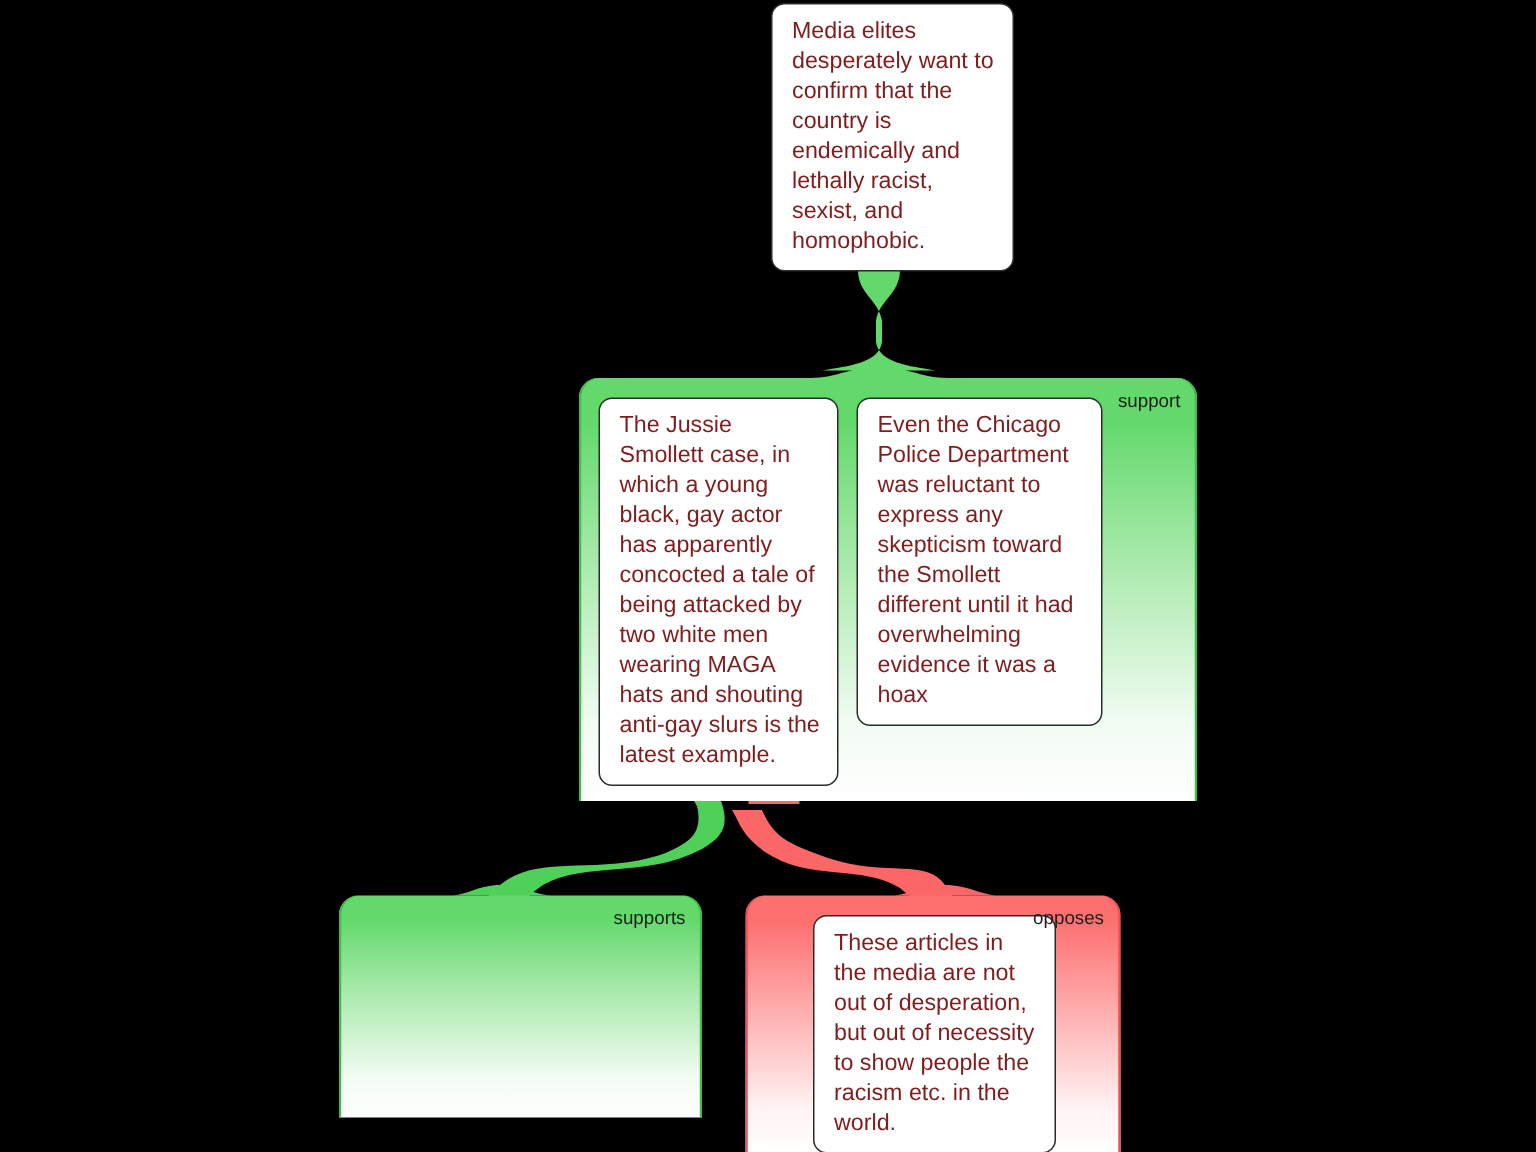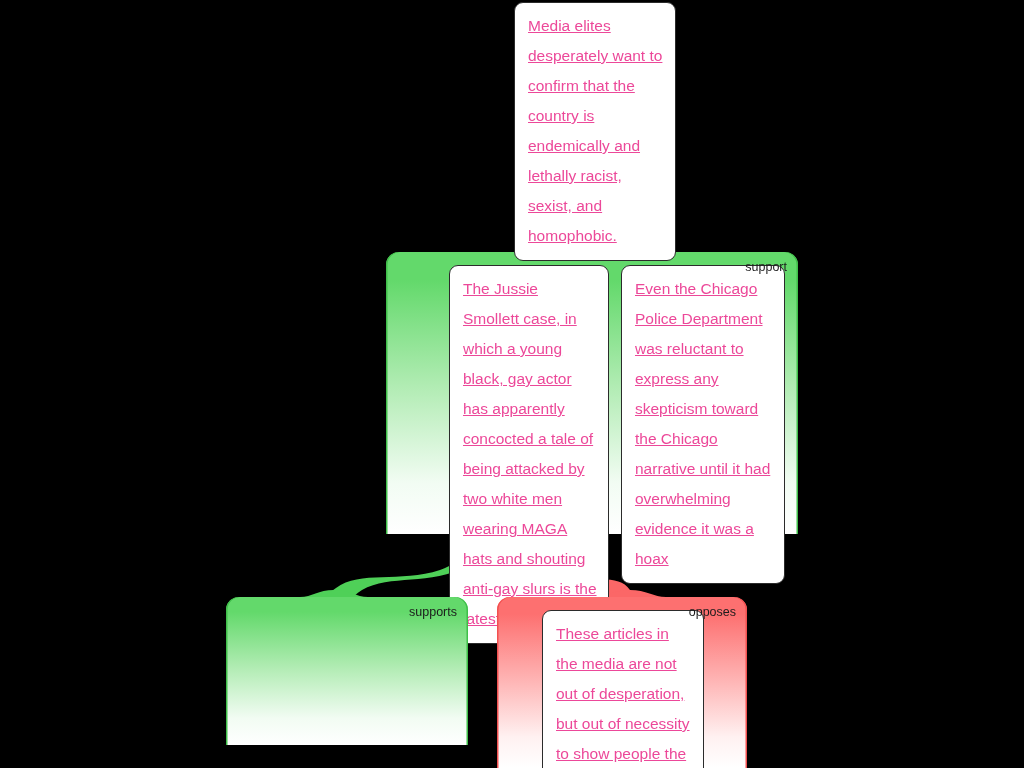--- a/index.html
+++ b/index.html
@@ -30,24 +30,23 @@
 
   
   .card {
     position: absolute;
     z-index: 3;
     background: #ffffff;
     border: 1px solid #2b2b2b;
     border-radius: 9px;
     padding: 8px 11px 9px 13px;
     font-size: 15.5px;
-    line-height: 30px;
-    color: #ec4899;
+    line-height: 20px;
+    color: #7f1d1d;
     white-space: pre-line;
-    text-decoration: underline;
   }
 
   
   .group {
     position: absolute;
     z-index: 2;
     border-radius: 13px 13px 0 0;
     padding: 13px 13px 0 13px;
     display: flex;
     flex-direction: row;
@@ -80,21 +79,21 @@
     position: static;
     z-index: 3;
   }
 
   
   #node-root {
     left: 514px;  top: 2px;  width: 162px;
   }
 
   #group-support-1 {
-    left: 386px; top: 252px; width: 412px; height: 282px; justify-content: flex-end;
+    left: 386px; top: 252px; width: 412px; height: 282px;
   }
   #card-smollett { width: 160px; }
   #card-police   { width: 164px; }
 
   #group-support-2 {
     left: 226px; top: 597px; width: 242px; height: 148px; text-align: center;
   }
   #card-media-publicizes { width: 154px; }
 
   #group-oppose-1 {
@@ -148,21 +147,21 @@
     <rect x="499" y="531" width="34" height="5" fill="#fb6767"></rect>
 
     <path fill="#fb6767" d="M 594 597 C 606 597, 614 590, 630 590 C 646 590, 654 597, 666 597 Z"></path>
   </svg>
 
   <div class="card" id="node-root">Media elites desperately want to confirm that the country is endemically and lethally racist, sexist, and homophobic.</div>
 
   <div class="group support" id="group-support-1">
     <span class="group-label">support</span>
     <div class="card" id="card-smollett">The Jussie Smollett case, in which a young black, gay actor has apparently concocted a tale of being attacked by two white men wearing MAGA hats and shouting anti-gay slurs is the latest example.</div>
-    <div class="card" id="card-police">Even the Chicago Police Department was reluctant to express any skepticism toward the Chicago narrative until it had overwhelming evidence it was a hoax</div>
+    <div class="card" id="card-police">Even the Chicago Police Department was reluctant to express any skepticism toward the Smollett different until it had overwhelming evidence it was a hoax</div>
   </div>
 
   <div class="group support" id="group-support-2">
     <span class="group-label">supports</span>
   </div>
 
   <div class="group oppose" id="group-oppose-1">
     <span class="group-label">opposes</span>
     <div class="card" id="card-necessity">These articles in the media are not out of desperation, but out of necessity to show people the racism etc. in the world.</div>
   </div>

